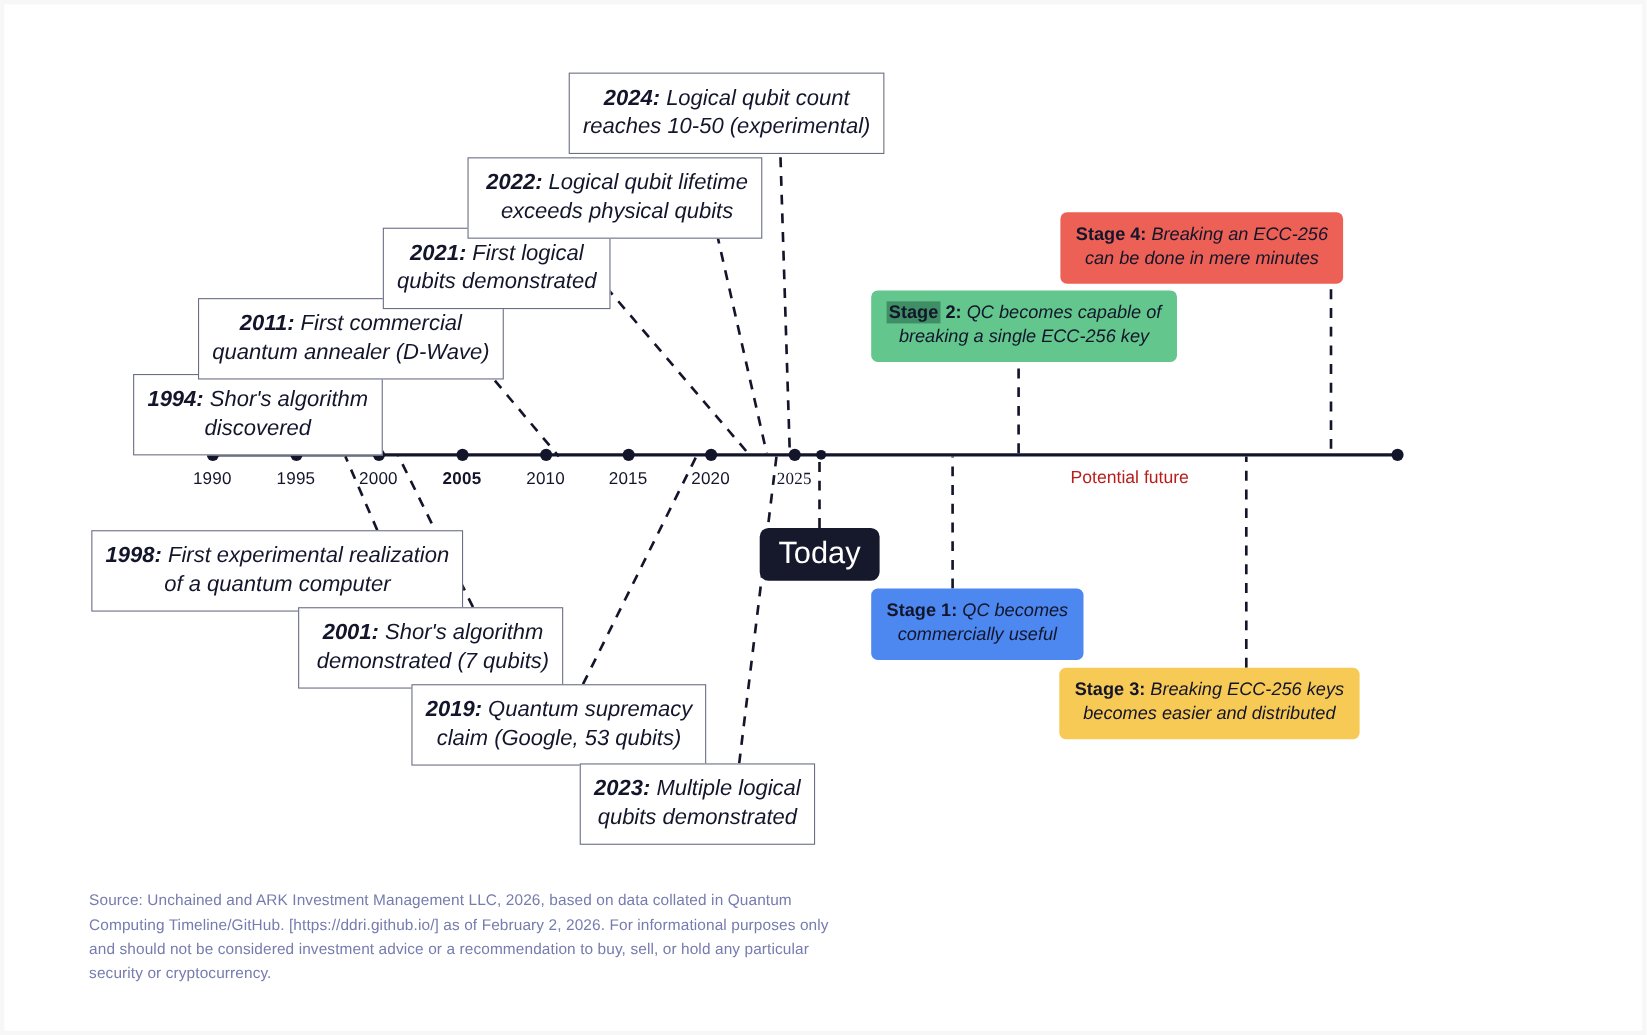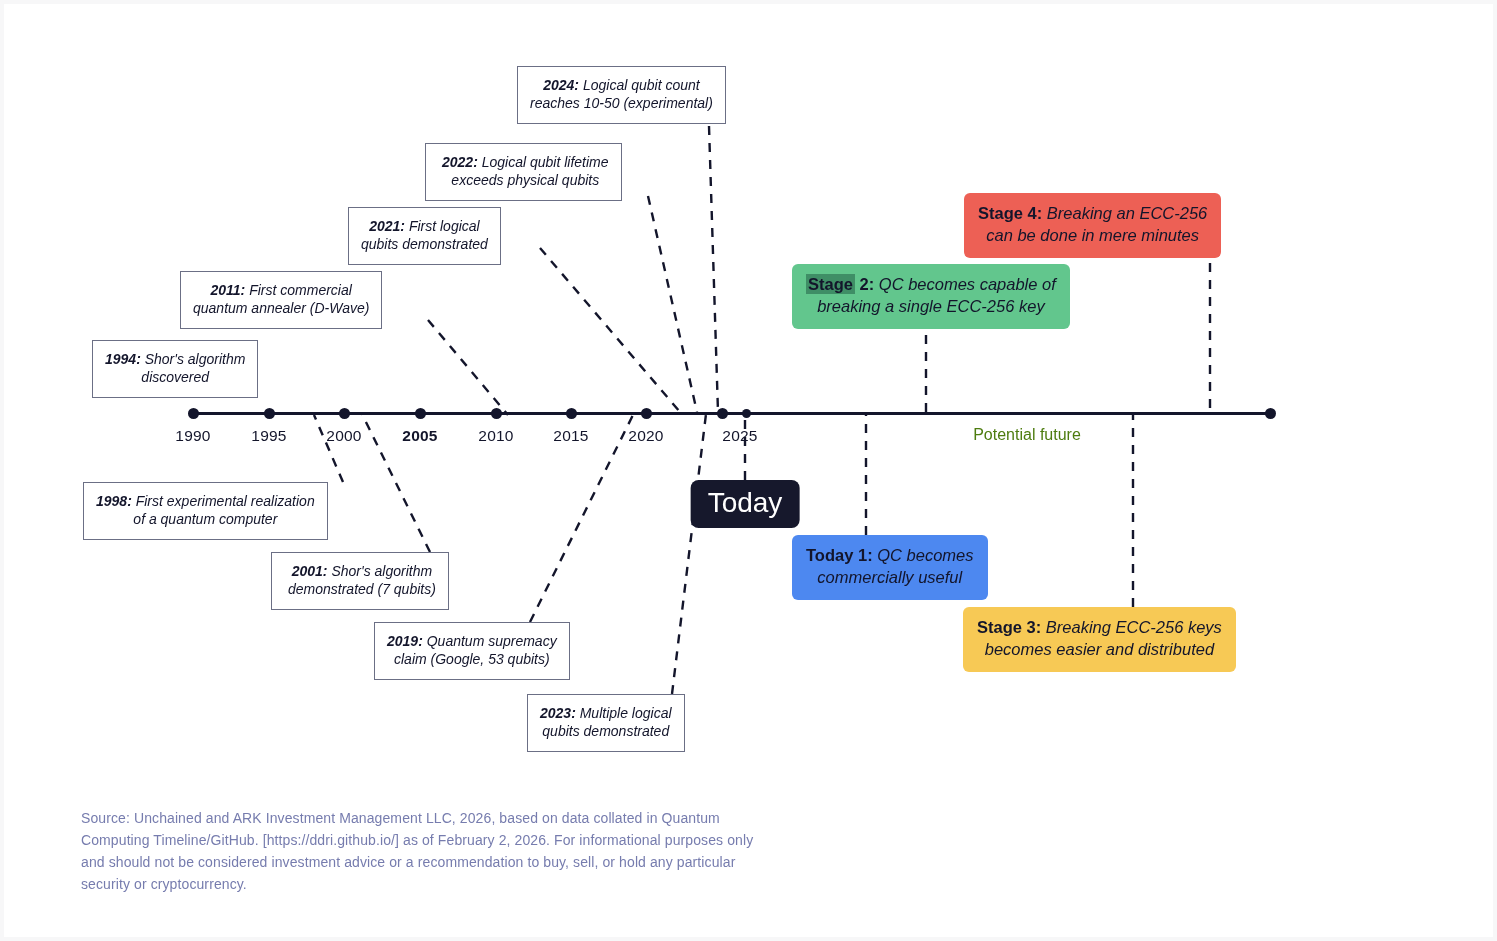--- a/index.html
+++ b/index.html
@@ -37,21 +37,21 @@
   }
 
   
   .event-box {
     position: absolute;
     box-sizing: border-box;
     background: #ffffff;
     border: 1.6px solid #6b6f85;
     color: #13152b;
     font-style: italic;
-    font-size: 14px;
+    font-size: 20px;
     line-height: 1.32;
     text-align: center;
     padding: 9px 12px 10px 12px;
     white-space: nowrap;
   }
   .event-box b {
     font-style: italic;
     font-weight: 700;
   }
 
@@ -99,21 +99,21 @@
     transform: translateX(-50%);
     font-size: 15.5px;
     color: #13152b;
     letter-spacing: 0.2px;
     white-space: nowrap;
   }
   #future-label {
     position: absolute;
     transform: translateX(-50%);
     font-size: 16px;
-    color: #4d7c0f;
+    color: #b91c1c;
     white-space: nowrap;
   }
 
   
   #today-badge {
     position: absolute;
     transform: translateX(-50%);
     background: #16182c;
     color: #ffffff;
     border-radius: 8px;
@@ -182,27 +182,27 @@
   <div class="axis-dot" style="left:746px; top:413px; width:9px; height:9px; margin-left:-4.5px; margin-top:-4.5px;"></div>
   <div class="axis-dot" style="left:1270px; top:413px;"></div>
 
   <div class="axis-tick-label" style="left:193px; top:427px;">1990</div>
   <div class="axis-tick-label" style="left:269px; top:427px;">1995</div>
   <div class="axis-tick-label" style="left:344px; top:427px;">2000</div>
   <div class="axis-tick-label" style="left:420px; top:427px;font-weight:bold;">2005</div>
   <div class="axis-tick-label" style="left:496px; top:427px;">2010</div>
   <div class="axis-tick-label" style="left:571px; top:427px;">2015</div>
   <div class="axis-tick-label" style="left:646px; top:427px;">2020</div>
-  <div class="axis-tick-label" style="left:740px; top:427px;">2025</div>
+  <div class="axis-tick-label" style="left:722px; top:427px;font-family:Liberation Serif, serif;">2025</div>
 
   <div id="future-label" style="left:1027px; top:426px;">Potential future</div>
 
   <div id="today-badge" style="left:745px; top:480px;">Today</div>
 
-  <div class="event-box" style="left:92px; top:340px;text-align:center;">
+  <div class="event-box" style="left:121px; top:340px;text-align:center;">
     <span><b>1994:</b> <span>Shor's algorithm</span></span><br>
     <span>discovered</span>
   </div>
 
   <div class="event-box" style="left:180px; top:271px;">
     <span><b>2011:</b> <span>First commercial</span></span><br>
     <span>quantum annealer (D-Wave)</span>
   </div>
 
   <div class="event-box" style="left:348px; top:207px;">
@@ -244,21 +244,21 @@
     <span><b>Stage 4:</b> <span>Breaking an ECC-256</span></span><br>
     <span>can be done in mere minutes</span>
   </div>
 
   <div class="stage-pill" style="left:792px; top:264px; background:#62c68d;">
     <span><b><span class="sel">Stage</span> <span>2:</span></b> <span>QC becomes capable of</span></span><br>
     <span>breaking a single ECC-256 key</span>
   </div>
 
   <div class="stage-pill" style="left:792px; top:535px; background:#4d88f0;">
-    <span><b>Today 1:</b> <span>QC becomes</span></span><br>
+    <span><b>Stage 1:</b> <span>QC becomes</span></span><br>
     <span>commercially useful</span>
   </div>
 
   <div class="stage-pill" style="left:963px; top:607px; background:#f7c955;">
     <span><b>Stage 3:</b> <span>Breaking ECC-256 keys</span></span><br>
     <span>becomes easier and distributed</span>
   </div>
 
   <div id="source-note" style="left:81px; top:807px; width:1180px;">
     <div>Source: Unchained and ARK Investment Management LLC, 2026, based on data collated in Quantum</div>

